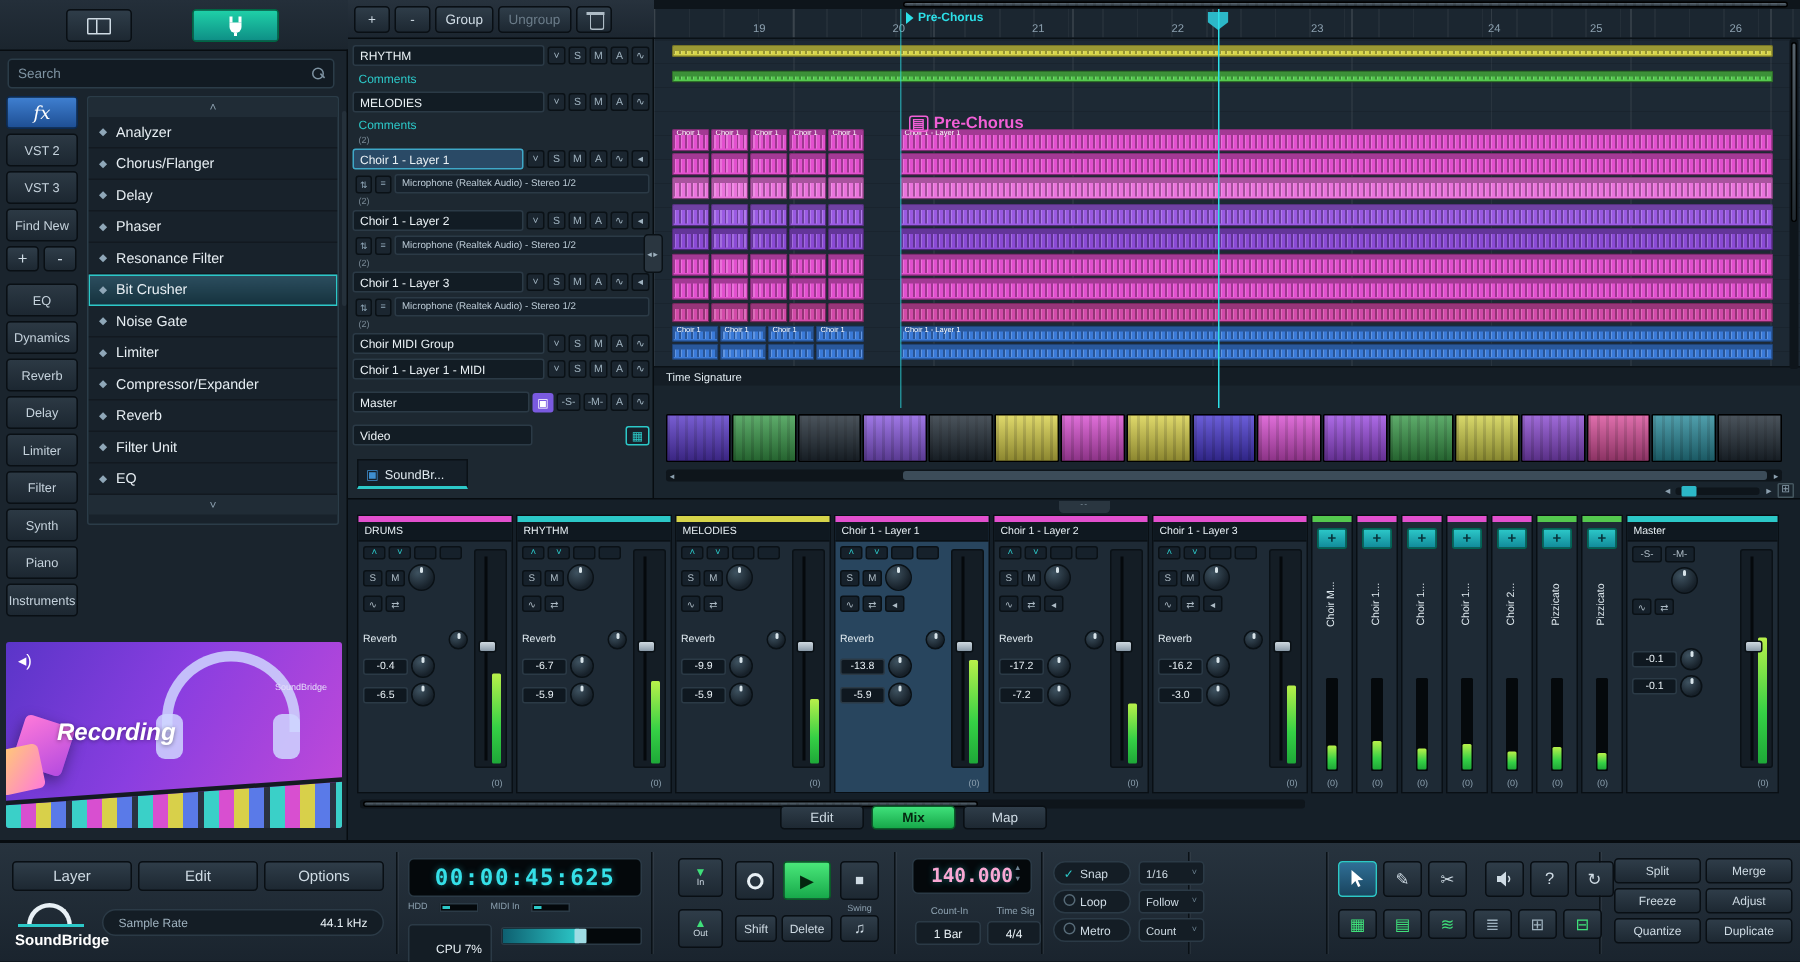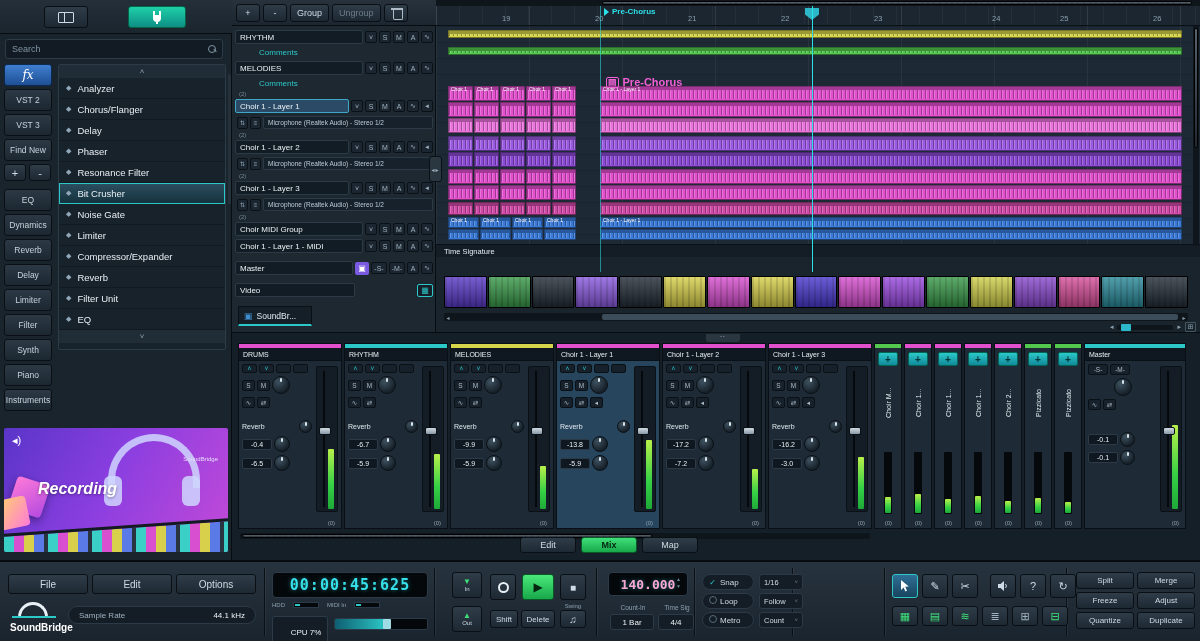--- a/index.html
+++ b/index.html
@@ -47,21 +47,21 @@
 #tp-toolbar .btn{height:18px;font-size:9px;padding:0 6px;}
 #tp-toolbar .dim{color:#6b7c89;}
 .trash{width:12px;height:12px;position:relative;}
 .trash::before{content:'';position:absolute;left:2px;top:3px;width:8px;height:9px;border:1px solid #aebcc6;border-top:none;border-radius:0 0 2px 2px;}
 .trash::after{content:'';position:absolute;left:0;top:1px;width:12px;height:2px;background:#aebcc6;}
 #track-rows{position:absolute;left:3px;top:29px;width:198px;}
 .trk-row{display:flex;align-items:center;gap:2px;height:16px;margin-bottom:1px;}
 .trk-name{flex:1;height:14px;background:#121c24;border:1px solid #2b3a46;border-radius:2px;font-size:8px;color:#eaf1f5;display:flex;align-items:center;padding:0 4px;white-space:nowrap;overflow:hidden;}
 .trk-row.sel .trk-name{background:#2a4a66;border-color:#3fa8c8;}
 .tbtn{width:12px;height:12px;background:#1b2630;border:1px solid #0a1116;border-radius:2px;color:#9fb2bf;font-size:7px;display:flex;align-items:center;justify-content:center;flex:none;}
-.trk-comments{font-size:8px;color:#2cc8c8;padding-left:4px;margin-left:20px;}
+.trk-comments{font-size:8px;color:#2cc8c8;padding-left:4px;}
 .trk-row.comments{height:13px;}
 .trk-badge{font-size:6px;color:#77playh8a96;color:#7a8a96;height:7px;line-height:7px;padding-left:4px;}
 .mic-row{display:flex;align-items:center;gap:2px;height:15px;margin-bottom:2px;padding-left:2px;}
 .mic-box{flex:1;height:13px;background:#16212b;border:1px solid #2b3a46;border-radius:2px;font-size:6.5px;color:#bccbd6;display:flex;align-items:center;padding:0 4px;white-space:nowrap;overflow:hidden;}
 .mini-ic{width:11px;height:12px;background:#1b2630;border:1px solid #0a1116;border-radius:2px;color:#8fb;font-size:6px;display:flex;align-items:center;justify-content:center;flex:none;color:#8fa7b8;}
 .sp{height:5px;}
 .masterbox{width:14px;height:13px;background:#7a5ae0;border-radius:2px;color:#fff;font-size:8px;display:flex;align-items:center;justify-content:center;flex:none;}
 .videobox{width:16px;height:13px;background:#17202a;border:1px solid #2cc8c8;border-radius:2px;color:#2cc8c8;font-size:8px;display:flex;align-items:center;justify-content:center;flex:none;margin-left:auto;}
 #tp-tab{position:absolute;left:6px;top:306px;width:74px;height:20px;background:#151f28;border:1px solid #0a1116;border-bottom:2px solid #2cc8c8;display:flex;align-items:center;gap:4px;padding:0 5px;font-size:8.5px;color:#dfe9ef;}
 #tp-tab .ic{color:#3f8fd0;font-size:9px;}
@@ -958,21 +958,21 @@
 <div id="transport">
   <div class="tdiv" style="left:264px"></div>
     <div class="tdiv" style="left:434px"></div>
   <div class="tdiv" style="left:596px"></div>
     <div class="tdiv" style="left:694px"></div>
   <div class="tdiv" style="left:792px"></div>
     <div class="tdiv" style="left:884px"></div>
   <div class="tdiv" style="left:1066px"></div>
 
   <div id="menus">
-      <button class="btn">File</button>
+      <button class="btn">Layer</button>
       <button class="btn">Edit</button>
       <button class="btn">Options</button>
     </div>
   <div id="logo">
     <div class="arc"></div>
     <div class="base"></div>
     <div id="logo-text">SoundBridge</div>
   </div>
   <div id="samplerate">
     <span>Sample Rate</span>

